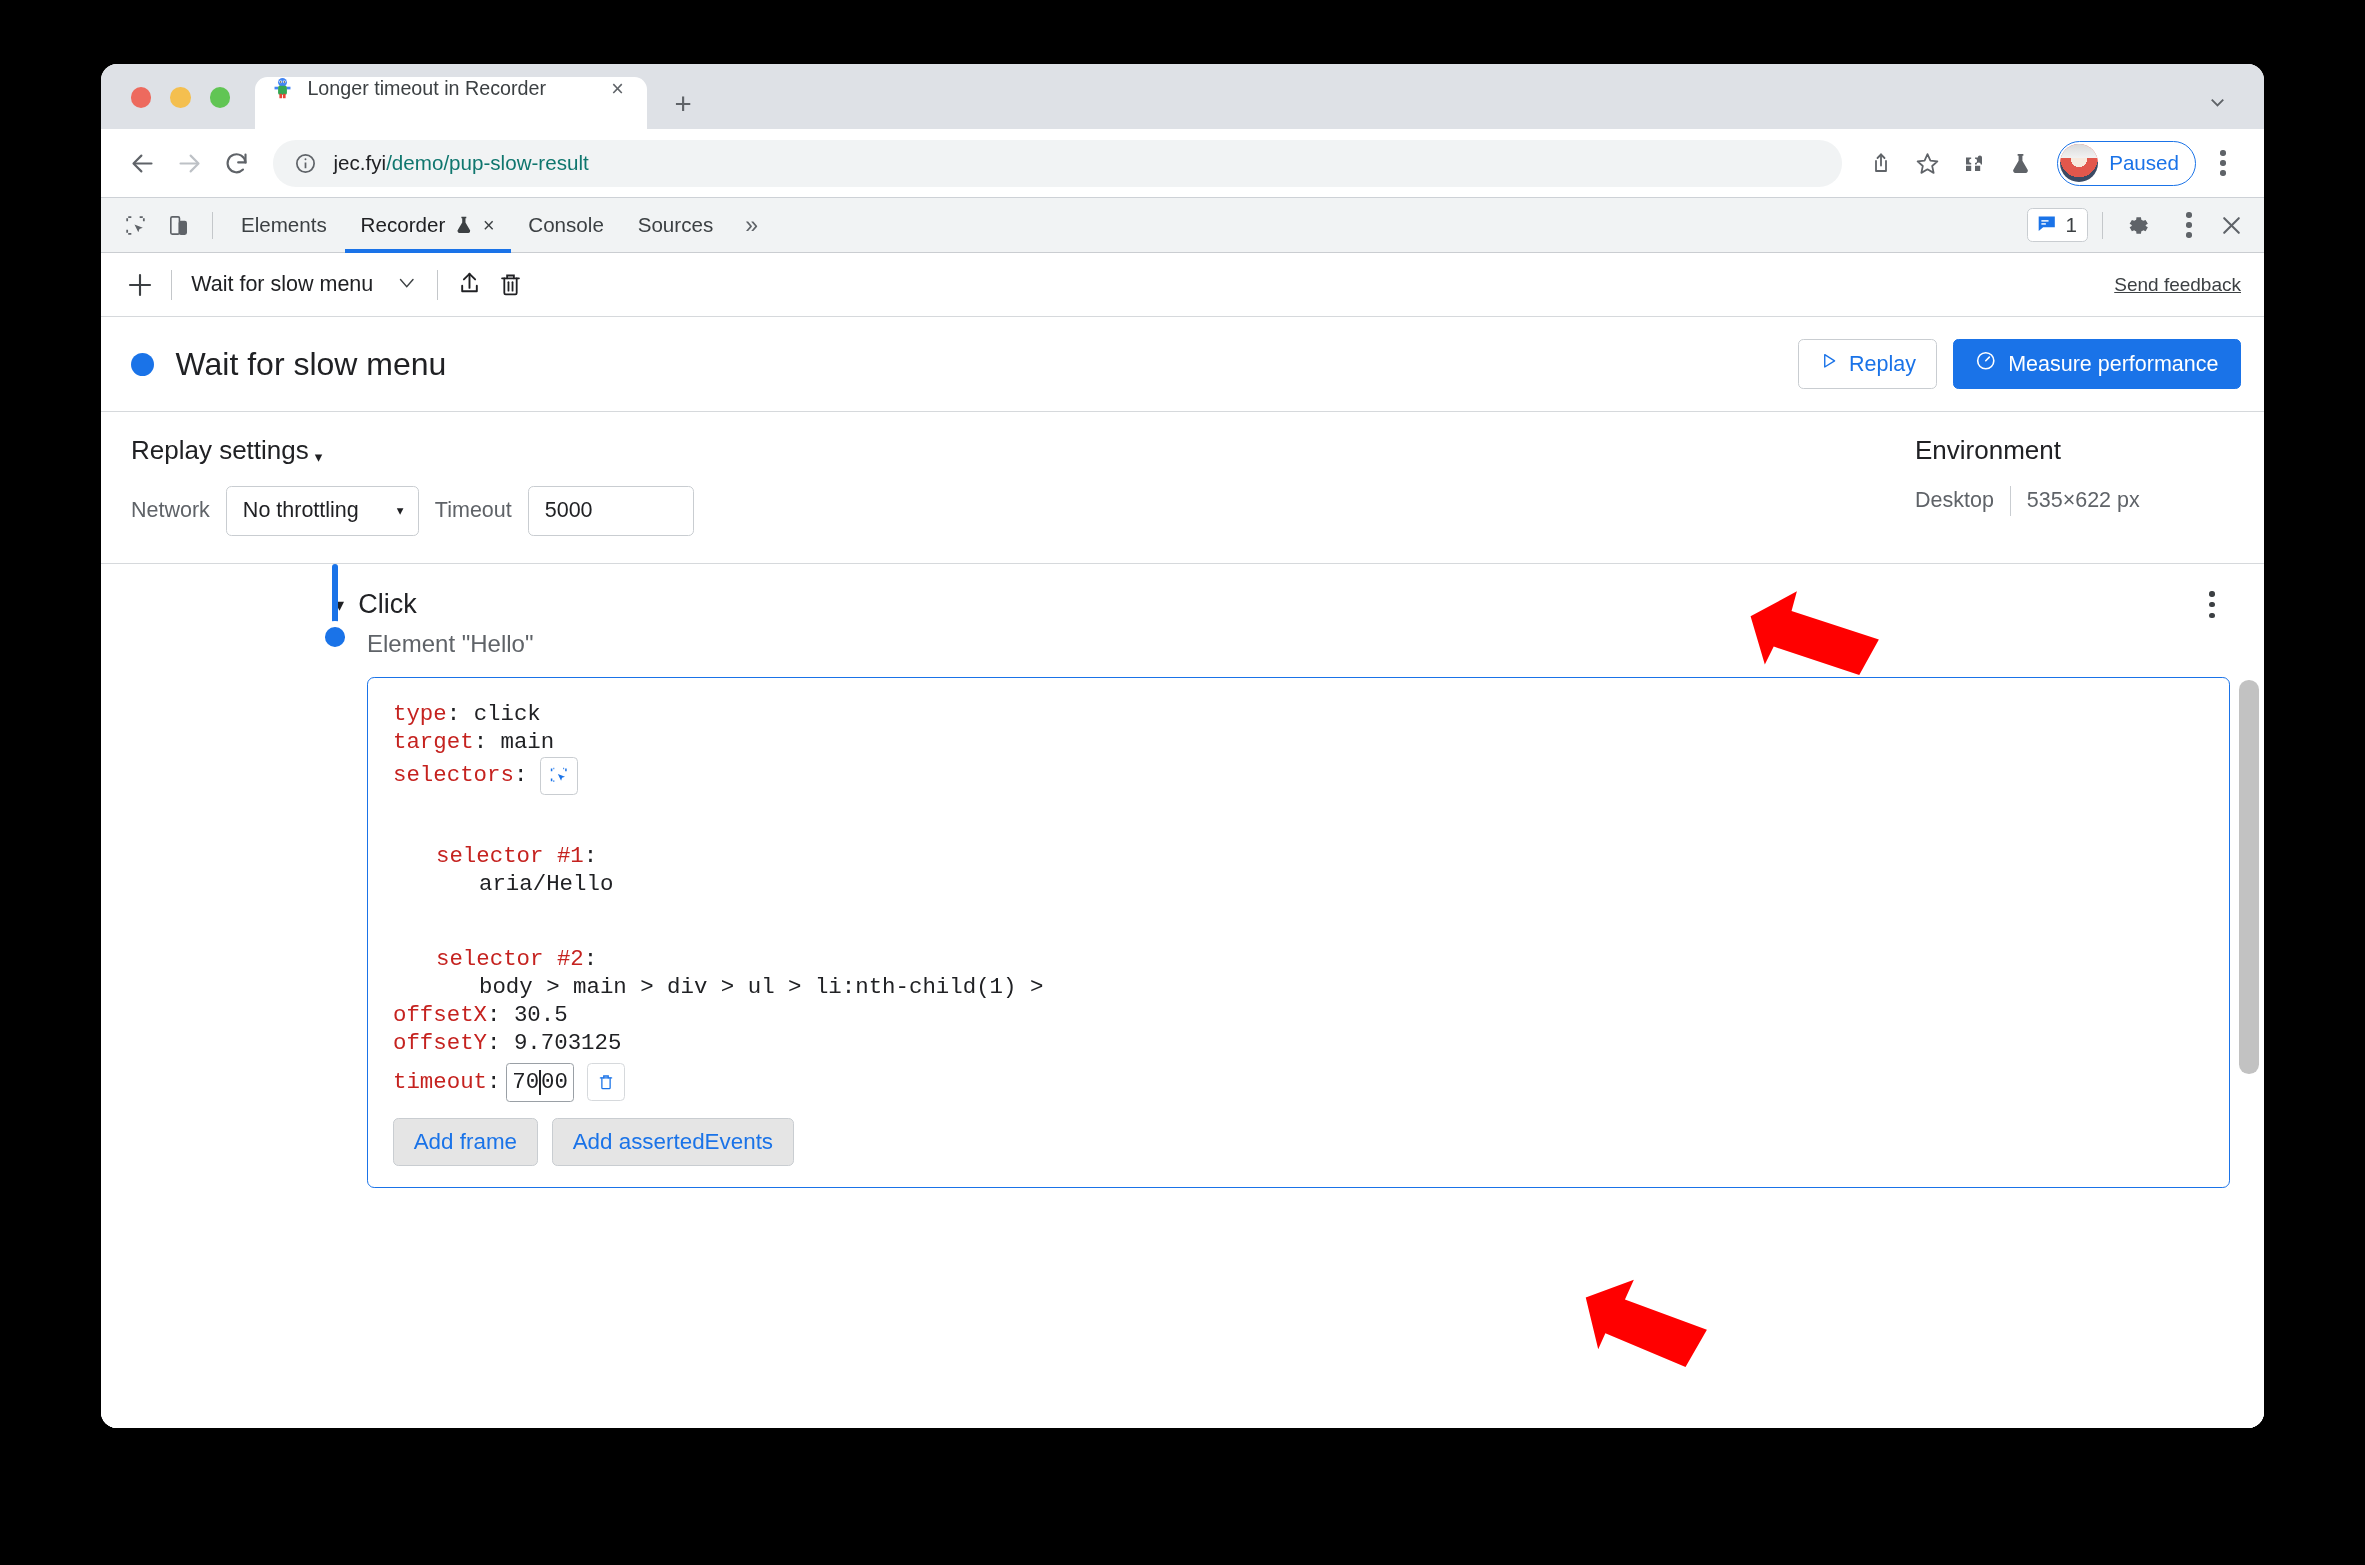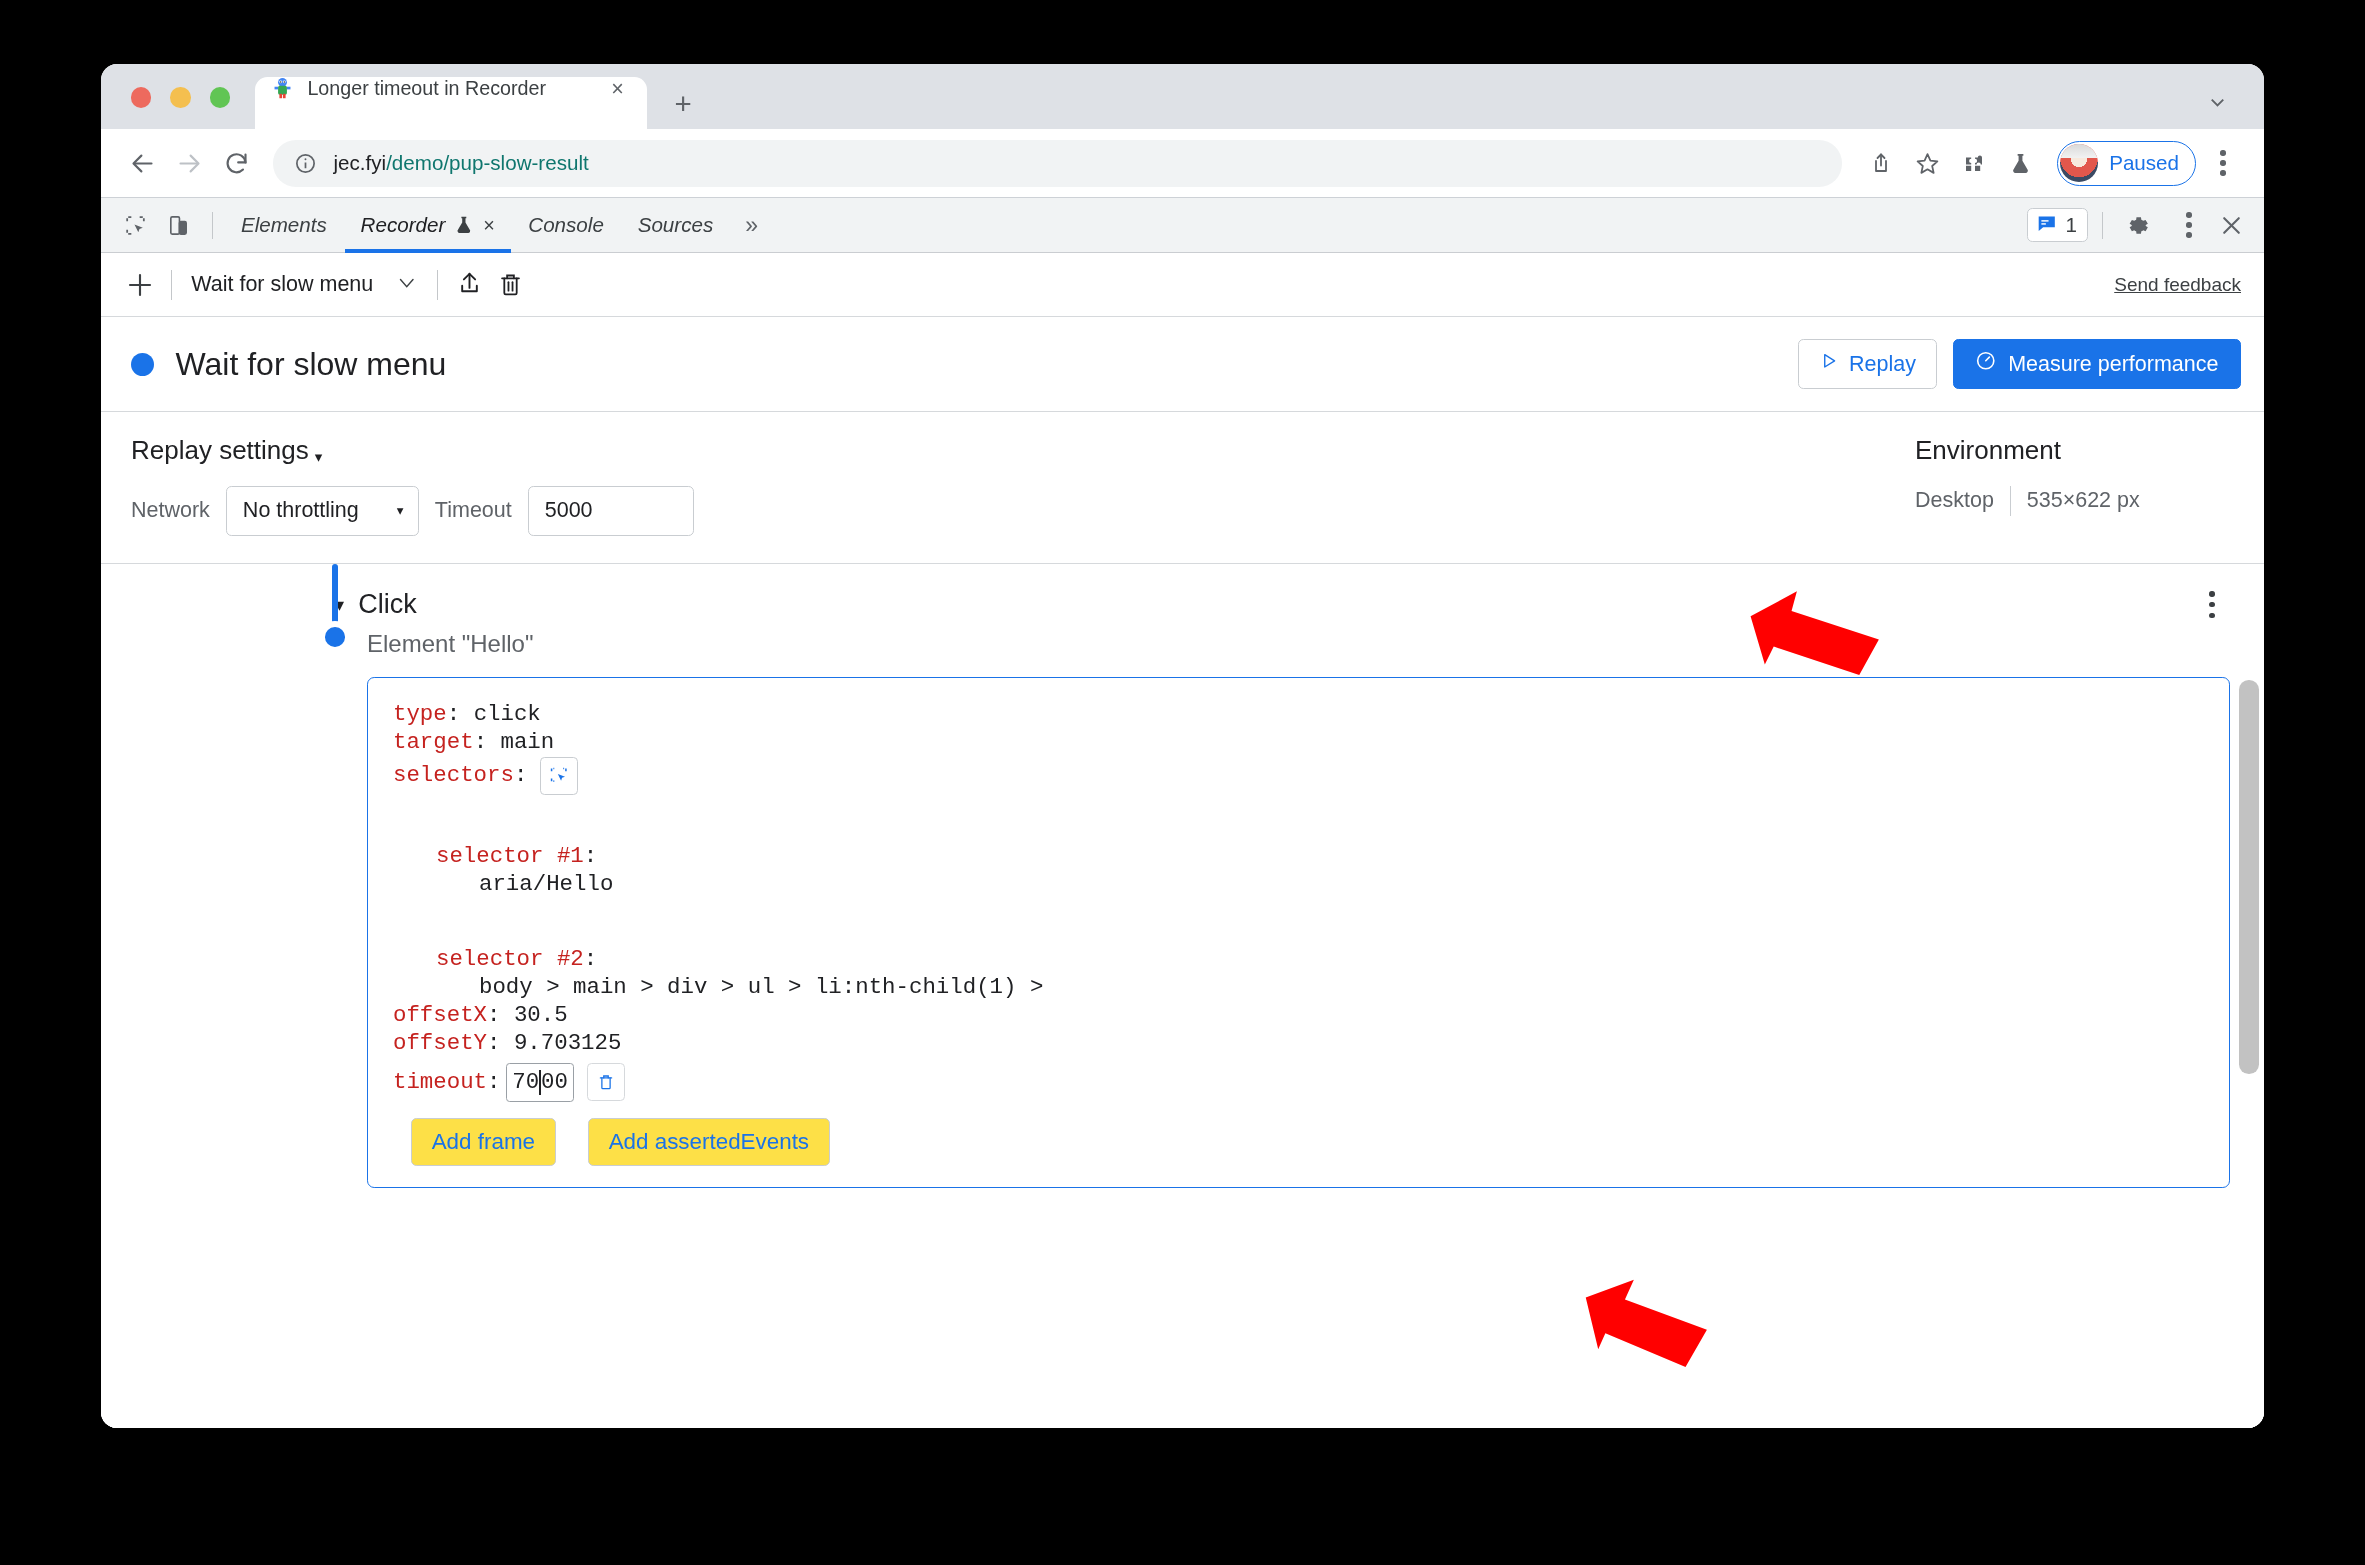--- a/index.html
+++ b/index.html
@@ -197,21 +197,20 @@
     color: #5f6368; flex: 0 0 auto;
   }
   .dt-sep { width: 0.9px; height: 27px; background: #c4c7ca; margin: 0 10.7px; flex: 0 0 0.9px; }
   .dt-tab {
     height: 55px;
     display: flex; align-items: center;
     padding: 0 16px;
     font-size: 20.6px; color: #3c4043;
     position: relative;
     white-space: nowrap;
-    font-style: italic;
   }
   .dt-tab.active { color: #1a73e8; }
   .dt-tab.active::after {
     content: ""; position: absolute; left: 0; right: 0; bottom: 0;
     height: 3.6px; background: #1a73e8;
   }
   .dt-tab.active .dt-tab-label { color: #202124; }
   .dt-tab-exp {
     margin-left: 9px; display: inline-flex; align-items: center; color: #3c4043;
   }
@@ -396,26 +395,25 @@
   .trash-btn {
     display: inline-flex; align-items: center; justify-content: center;
     width: 38px; height: 38px;
     border: 0.9px solid #d6d9dc; border-radius: 4.5px;
     margin-left: 12.5px;
     background: #fff; color: #1a73e8;
   }
   .code-btns { display: flex; gap: 14.3px; margin-top: 16px; }
   .code-btn {
     border: 0.9px solid #c9cdd1; border-radius: 5.4px;
-    background: #fde047; color: #1a73e8;
+    background: #e5e5e5; color: #1a73e8;
     font-family: "Liberation Sans", sans-serif;
     font-size: 22.4px;
     padding: 9.8px 19.7px;
     white-space: nowrap;
-    margin-left: 18px;
   }
 
   
   .dt-scrollbar {
     position: absolute; right: 5.4px; top: 116px;
     width: 19.7px; bottom: 19.7px;
     background: transparent;
   }
   .dt-thumb {
     position: absolute; left: 0; right: 0;

